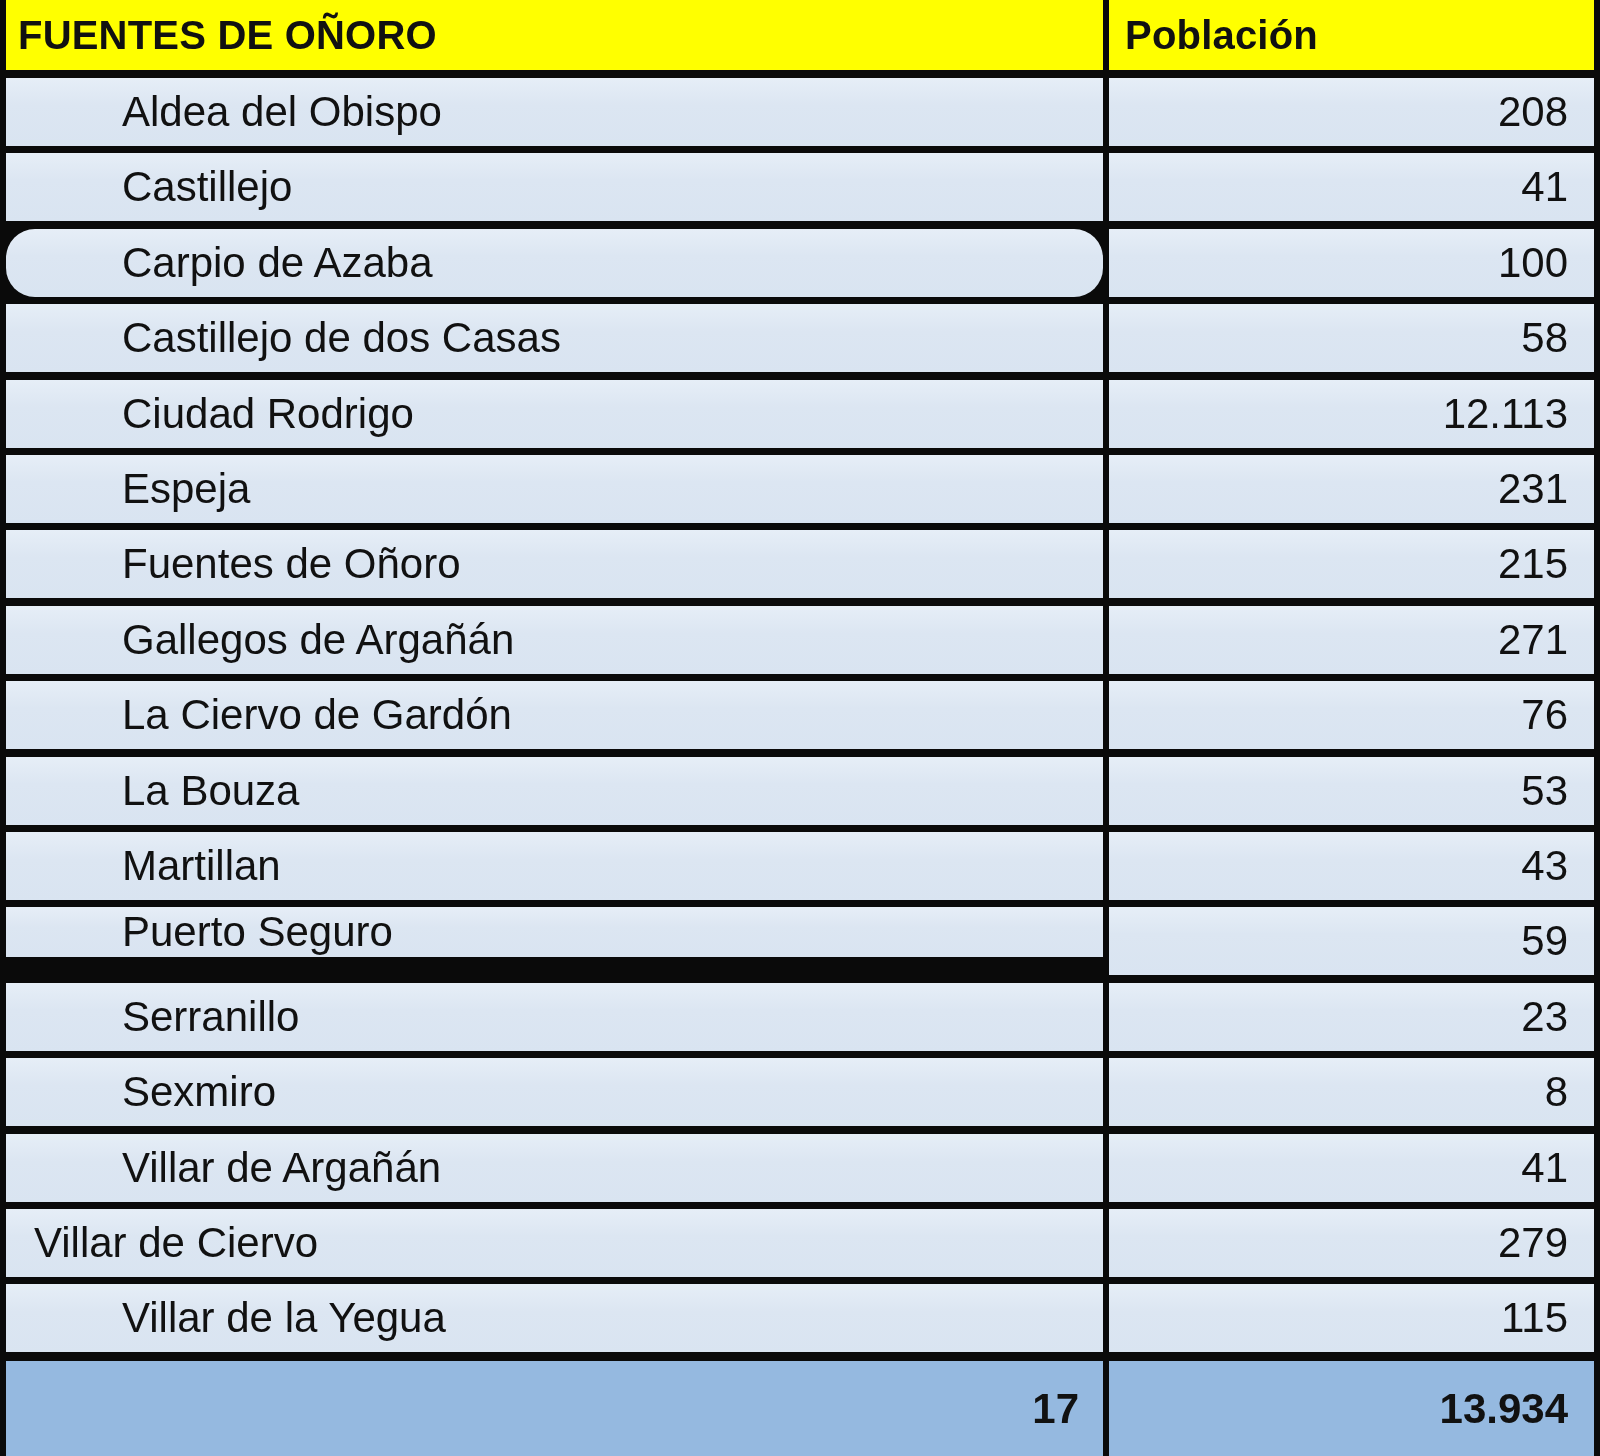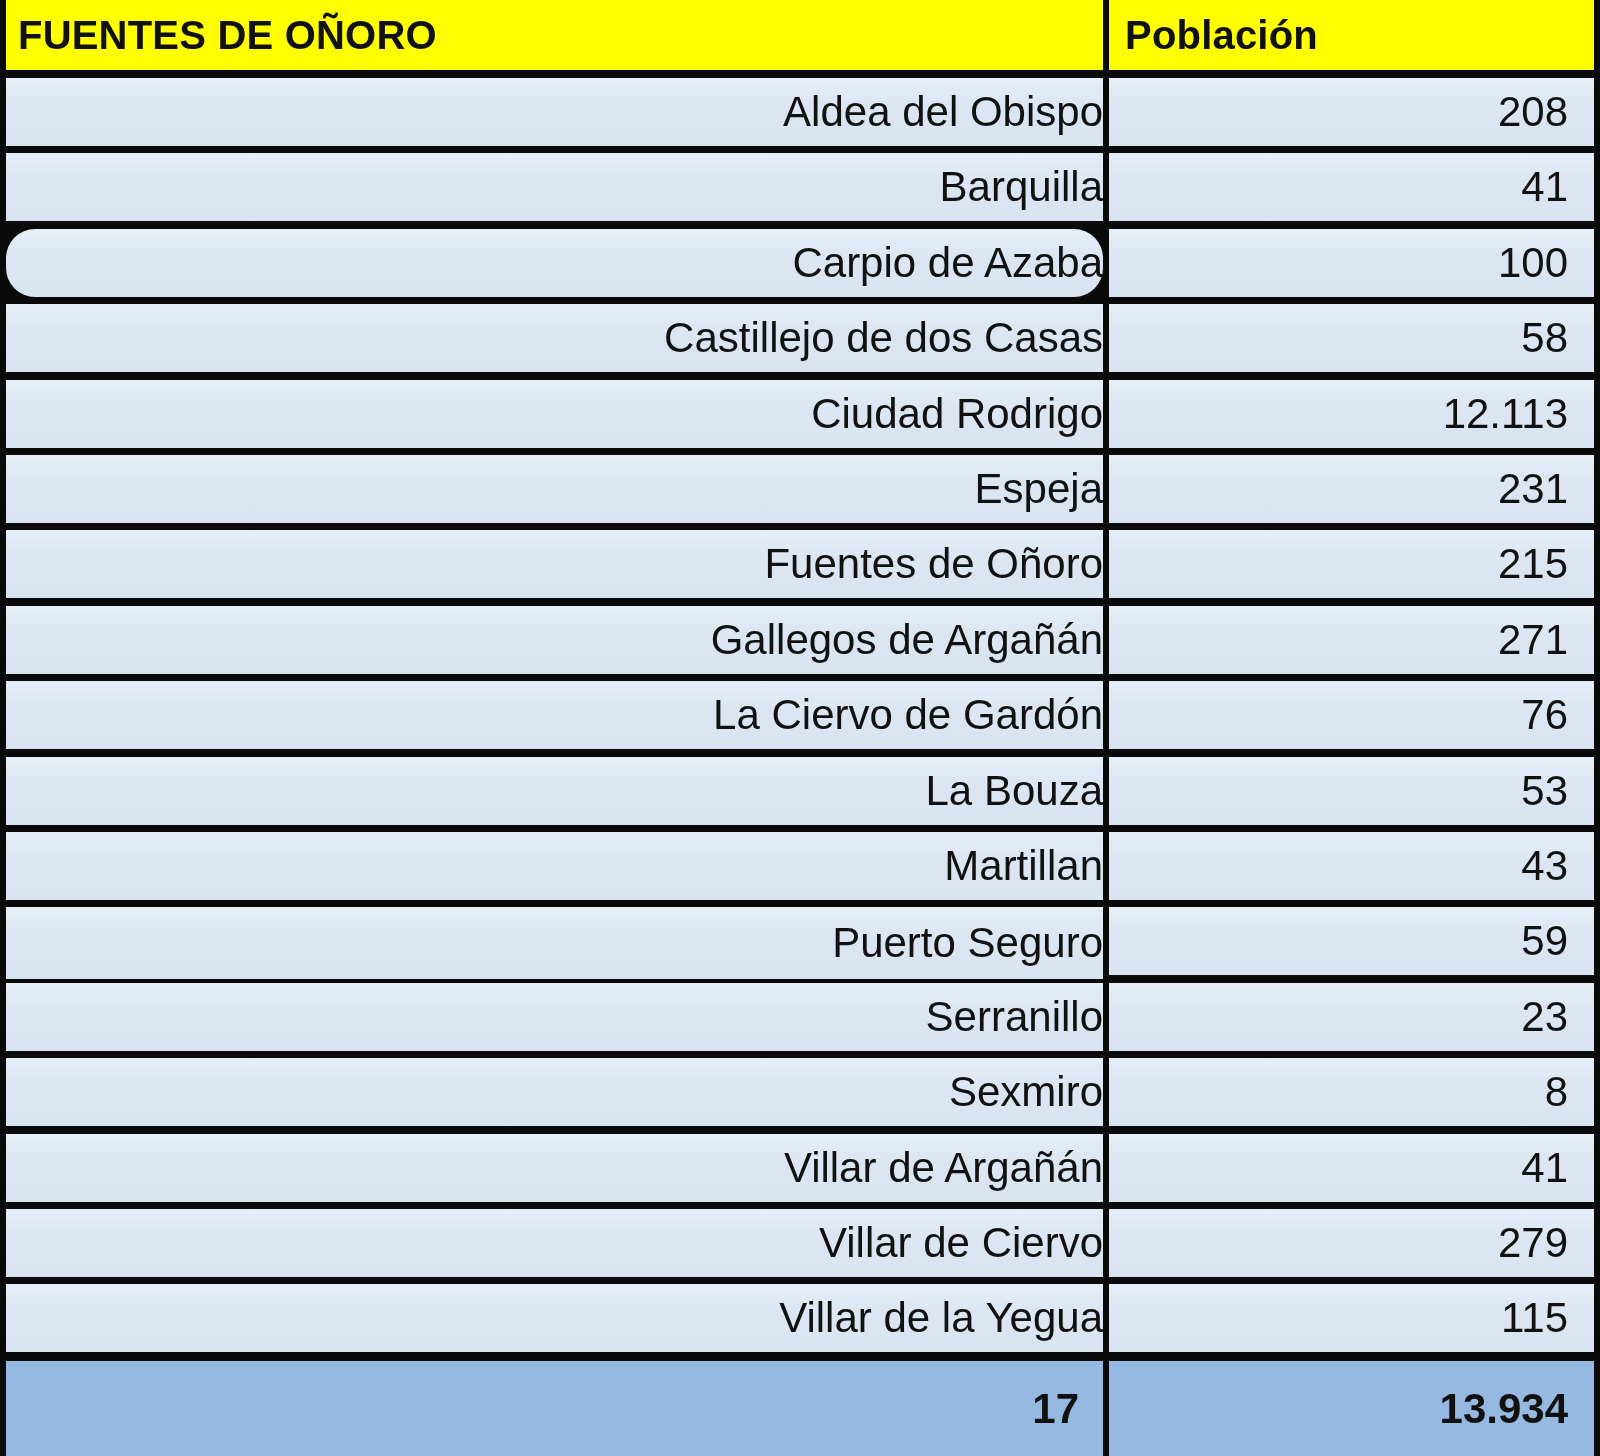--- a/index.html
+++ b/index.html
@@ -44,21 +44,20 @@
     font-size: 40px;
     letter-spacing: 0.2px;
   }
   .hdr .col-name { padding-left: 12px; }
   .hdr .col-val  { padding-left: 16px; }
 
   
   .data .cell {
     background: #DCE6F2;
     font-size: 42px;
-    justify-content: flex-end;
   }
   .data .col-name {
     padding-left: 116px;
     background: linear-gradient(to bottom, #E6EEF7 0%, #DCE6F2 40%, #D9E4F1 100%);
   }
   .data .col-val {
     justify-content: flex-end;
     padding-right: 26px;
     background: linear-gradient(to bottom, #E6EEF7 0%, #DCE6F2 40%, #D9E4F1 100%);
   }
@@ -91,21 +90,21 @@
       <div class="row data" style="top: 78px; height: 68px;">
         <div class="cell col-name" style="height: 68px;">
           <span>Aldea del Obispo</span>
         </div>
         <div class="cell col-val" style="height: 68px;">
           <span>208</span>
         </div>
       </div>
       <div class="row data" style="top: 153px; height: 68px;">
         <div class="cell col-name" style="height: 68px;">
-          <span>Barquilla</span>
+          <span>Castillejo</span>
         </div>
         <div class="cell col-val" style="height: 68px;">
           <span>41</span>
         </div>
       </div>
       <div class="row data" style="top: 229px; height: 68px;">
         <div class="cell col-name" style="height: 68px; border-radius: 29px;">
           <span>Carpio de Azaba</span>
         </div>
         <div class="cell col-val" style="height: 68px;">
@@ -170,21 +169,21 @@
       </div>
       <div class="row data" style="top: 832px; height: 68px;">
         <div class="cell col-name" style="height: 68px;">
           <span>Martillan</span>
         </div>
         <div class="cell col-val" style="height: 68px;">
           <span>43</span>
         </div>
       </div>
       <div class="row data" style="top: 907px; height: 68px;">
-        <div class="cell col-name" style="height: 72px;">
+        <div class="cell col-name" style="height: 50px;">
           <span>Puerto Seguro</span>
         </div>
         <div class="cell col-val" style="height: 68px;">
           <span>59</span>
         </div>
       </div>
       <div class="row data" style="top: 983px; height: 68px;">
         <div class="cell col-name" style="height: 68px;">
           <span>Serranillo</span>
         </div>

